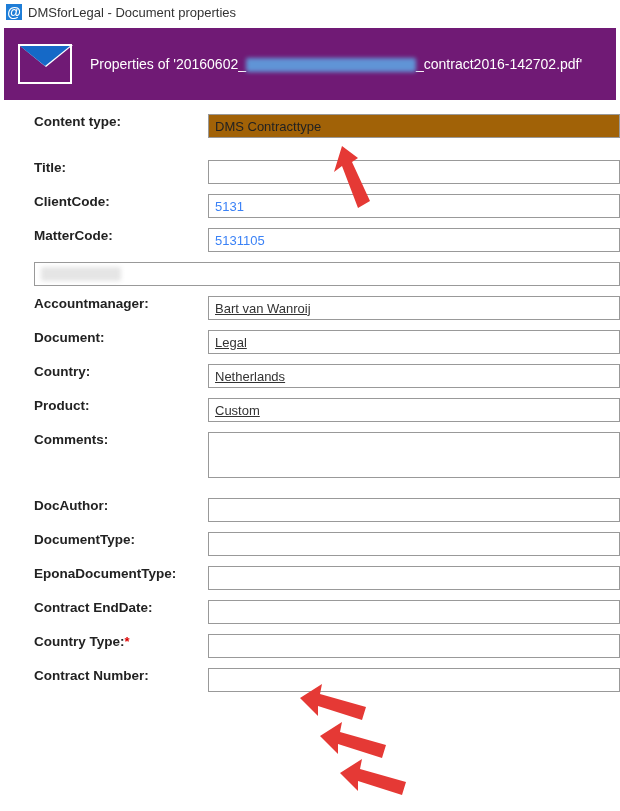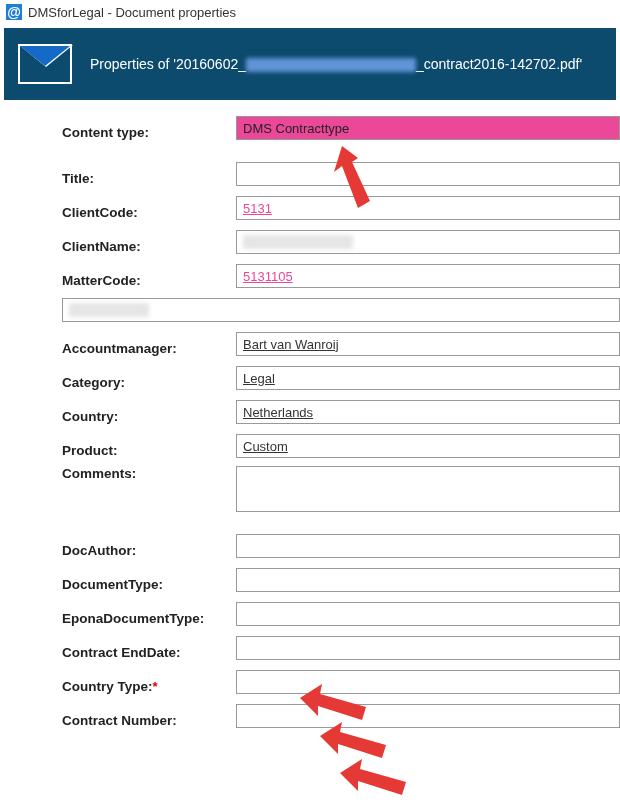--- a/index.html
+++ b/index.html
@@ -23,21 +23,21 @@
       width: 16px; height: 16px;
       background: #1e7dd7;
       display: inline-flex;
       align-items: center;
       justify-content: center;
       color: #fff;
       font-weight: bold;
       font-size: 14px;
     }
     .header-bar {
-      background: #0c4a6e;
+      background: #701a75;
       margin: 4px;
       padding: 16px 14px;
       display: flex;
       align-items: center;
       gap: 18px;
       color: #fff;
       font-size: 14px;
     }
     .envelope {
       width: 54px; height: 40px;
@@ -74,24 +74,23 @@
       width: 170px; height: 14px;
       vertical-align: middle;
       border-radius: 2px;
       filter: blur(2px);
     }
     .form {
       padding: 10px 0 10px 34px;
     }
     .row {
       display: flex;
-      align-items: flex-end;
+      align-items: flex-start;
       margin-bottom: 8px;
       min-height: 26px;
-      margin-left: 28px;
     }
     .row.bigger { margin-bottom: 20px; }
     .label {
       width: 174px;
       font-weight: bold;
       font-size: 13.5px;
       color: #222;
       flex-shrink: 0;
     }
     .label .req { color: #d00; font-size: 13px; }
@@ -101,27 +100,27 @@
       height: 24px;
       padding: 2px 6px;
       font-size: 13px;
       color: #333;
       background: #fff;
       display: flex;
       align-items: center;
       overflow: hidden;
     }
     .field.dropdown {
-      background: #ec4899;
+      background: #a16207;
       color: #222;
     }
     .field.underlined {
       text-decoration: underline;
     }
-    .field.placeholder { color: #ec4899; text-decoration: underline; }
+    .field.placeholder { color: #3b82f6; }
     .field.textarea { height: 46px; align-items: flex-start; }
     .redact-field {
       display: inline-block;
       background: #e5e5e5;
       border-radius: 2px;
       filter: blur(2px);
     }
     .arrow {
       position: absolute;
       width: 0; height: 0;
@@ -156,45 +155,39 @@
   <div class="row">
     <div class="label">Title:</div>
     <div class="field"></div>
   </div>
 
   <div class="row">
     <div class="label">ClientCode:</div>
     <div class="field placeholder">5131</div>
   </div>
 
-  <div class="row">
-    <div class="label">ClientName:</div>
-    <div class="field placeholder">
-      <span class="redact-field" style="width:110px;height:14px"></span>
-    </div>
-  </div>
 
   <div class="row">
     <div class="label">MatterCode:</div>
     <div class="field placeholder">5131105</div>
   </div>
 
   <div class="row">
     <div class="field placeholder">
       <span class="redact-field" style="width:80px;height:14px"></span>
     </div>
   </div>
 
   <div class="row">
     <div class="label">Accountmanager:</div>
     <div class="field underlined">Bart van Wanroij</div>
   </div>
 
   <div class="row">
-    <div class="label">Category:</div>
+    <div class="label">Document:</div>
     <div class="field underlined">Legal</div>
   </div>
 
   <div class="row">
     <div class="label">Country:</div>
     <div class="field underlined">Netherlands</div>
   </div>
 
   <div class="row">
     <div class="label">Product:</div>

